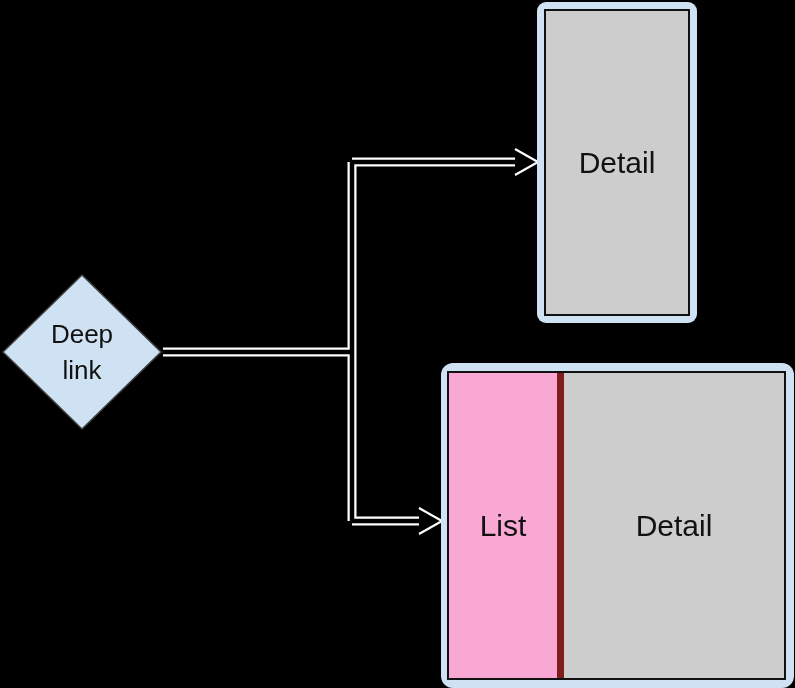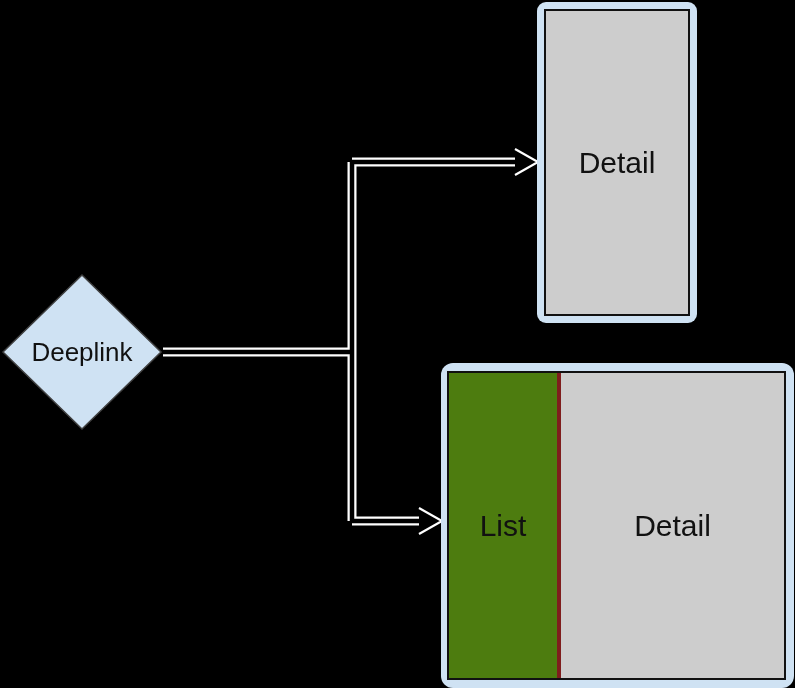--- a/index.html
+++ b/index.html
@@ -16,21 +16,21 @@
     overflow: hidden;
   }
   .connector-layer {
     position: absolute;
     left: 0; top: 0;
     width: 795px; height: 688px;
   }
   .shape-label {
     position: absolute;
     display: flex;
-    flex-direction: row;
+    flex-direction: column;
     align-items: center;
     justify-content: center;
     color: #111111;
     text-align: center;
     pointer-events: none;
   }
   .diamond-label {
     left: 2px; top: 275px;
     width: 160px; height: 154px;
     font-size: 26px;
@@ -77,22 +77,22 @@
   .pane {
     display: flex;
     align-items: center;
     justify-content: center;
     font-size: 30px;
     color: #111111;
   }
   .list-pane {
     width: 108px;
     flex: 0 0 108px;
-    background: #4d7c0f;
-    border-right: 4px solid #7f1d1d;
+    background: #f9a8d4;
+    border-right: 7px solid #7f1d1d;
   }
   .detail-pane {
     flex: 1 1 auto;
     background: #cdcdcd;
   }
 </style>
 </head>
 <body>
 
 <div class="canvas">

